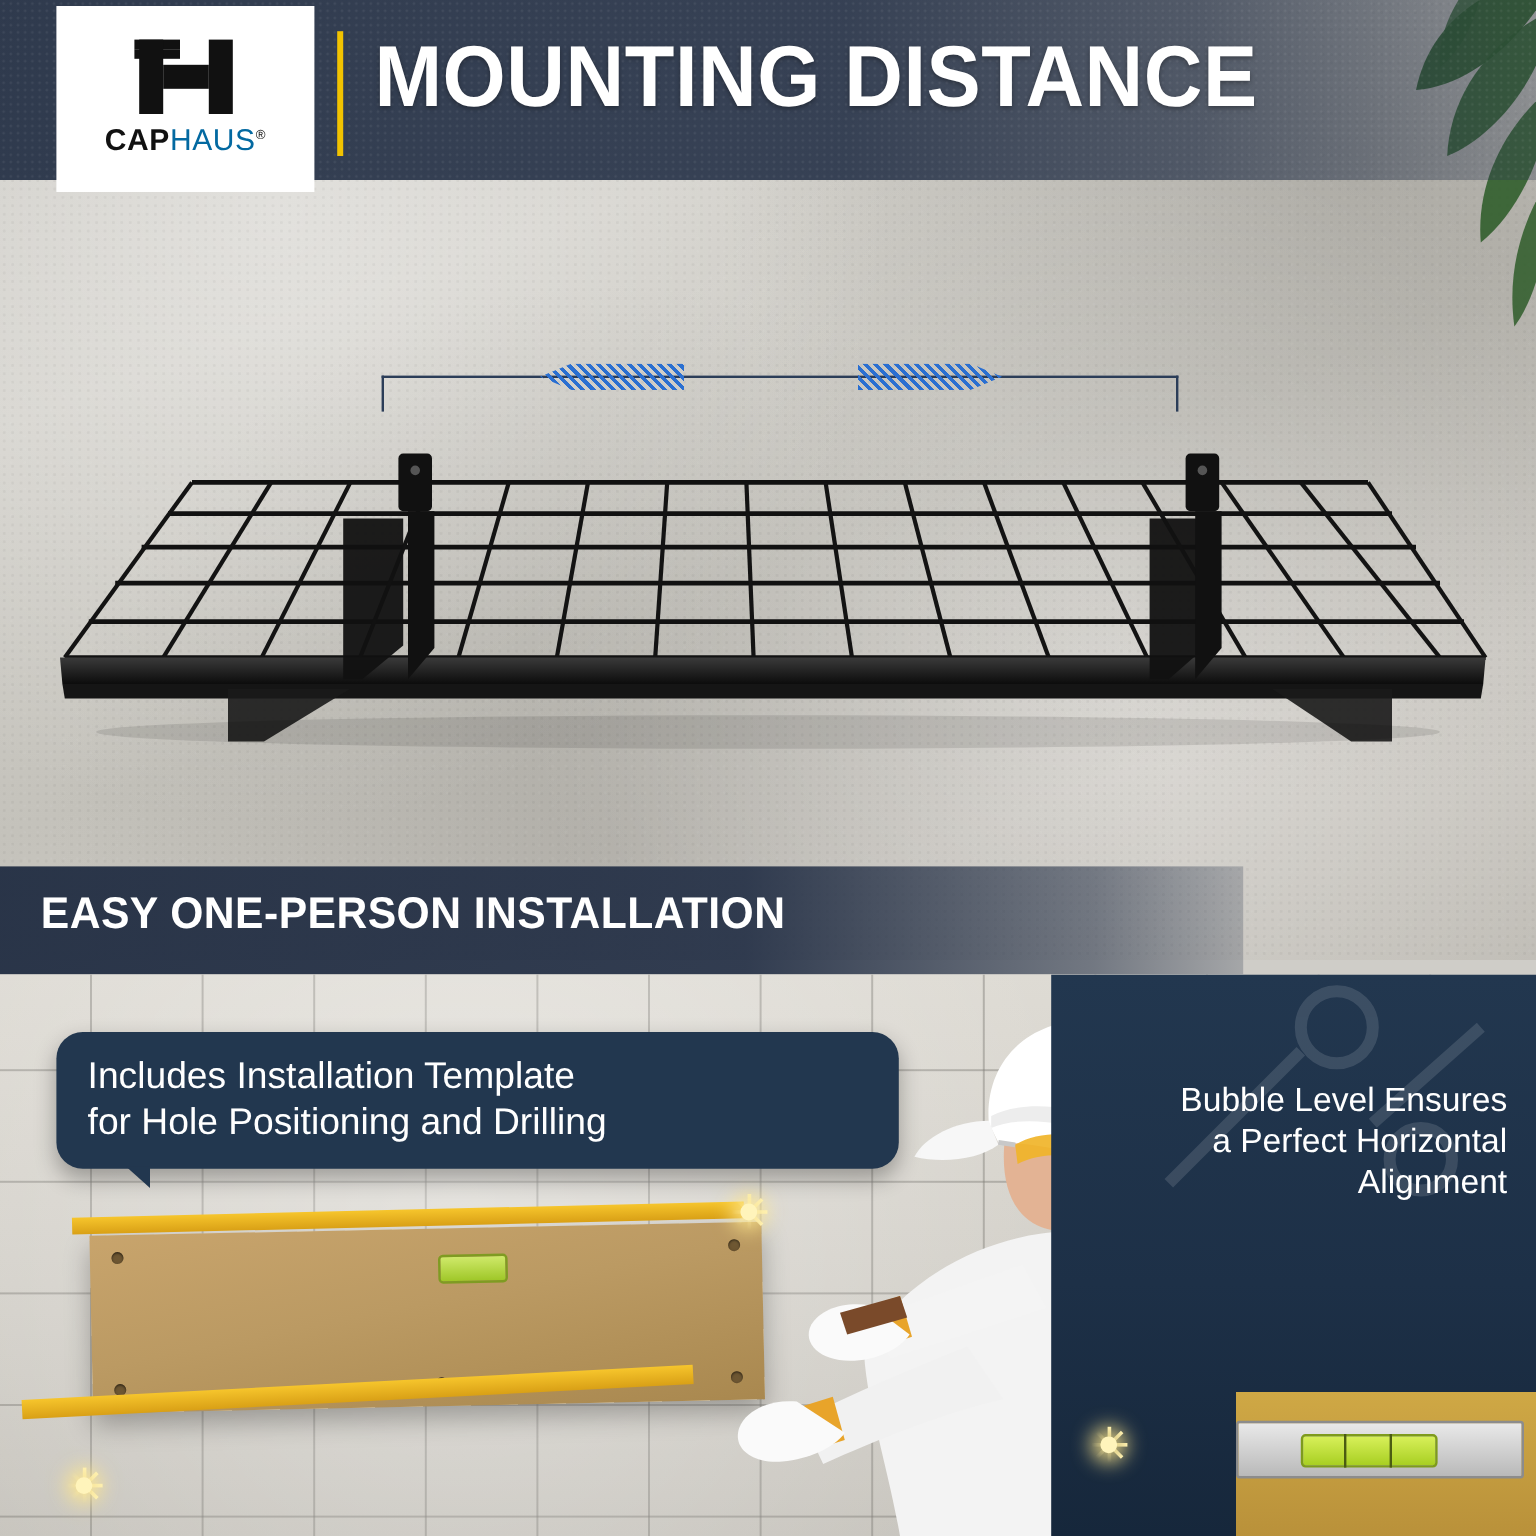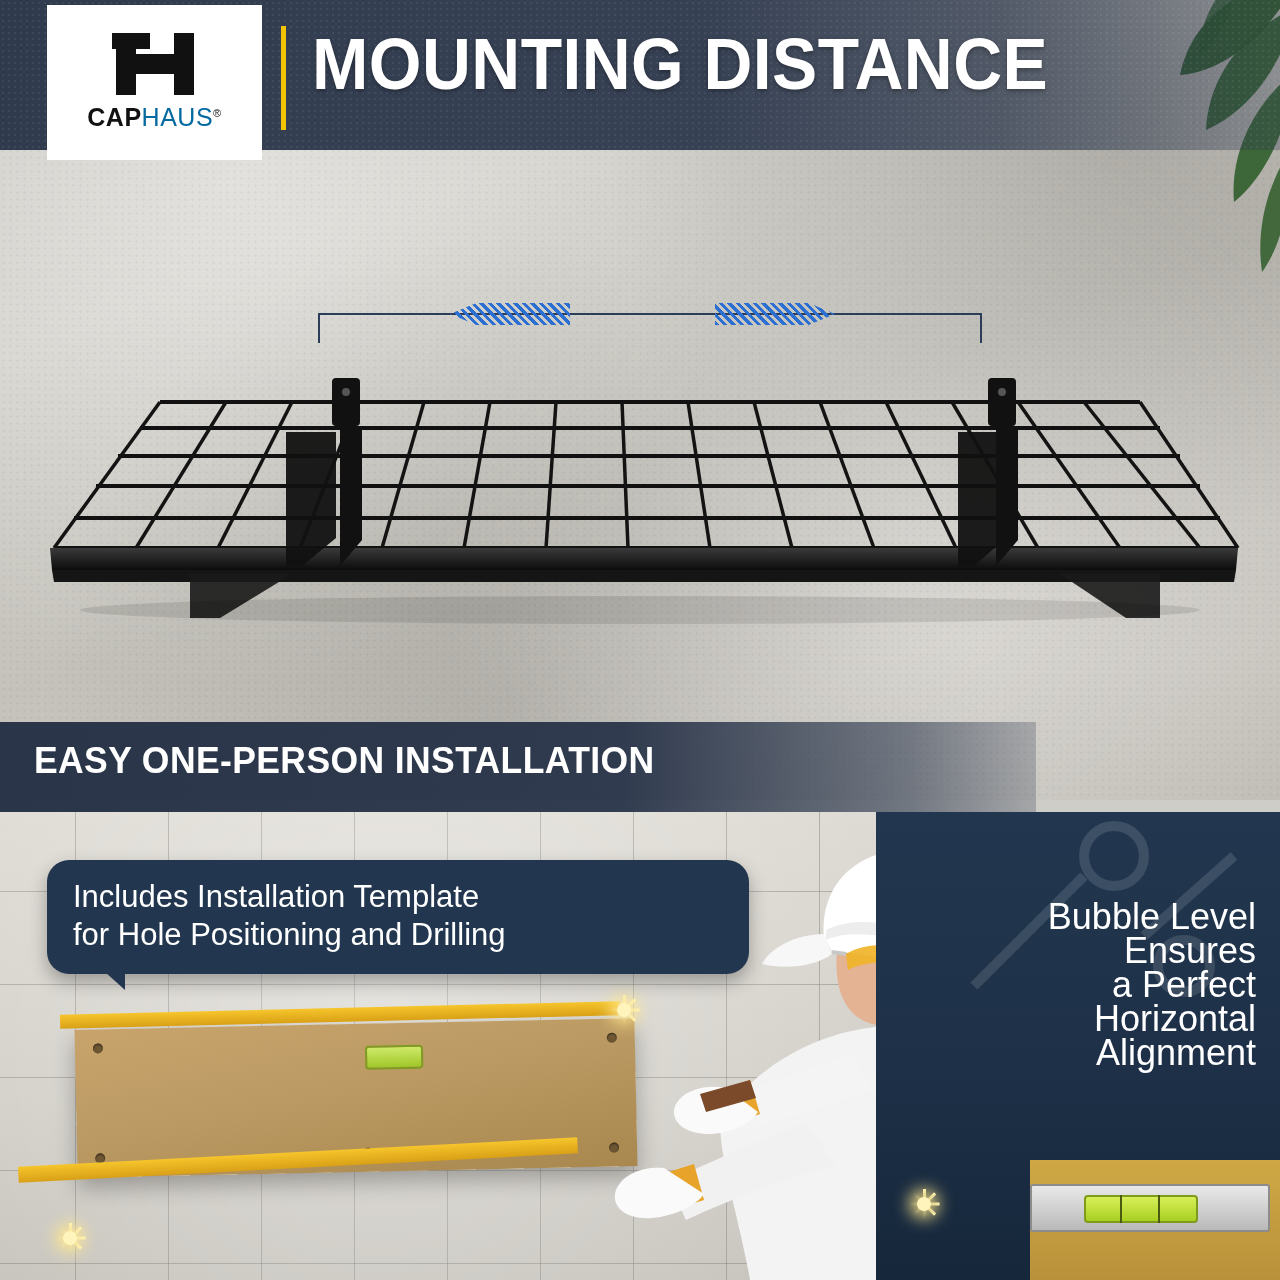--- a/index.html
+++ b/index.html
@@ -133,21 +133,21 @@
   .right-panel{
     position:absolute;right:0;top:0;width:404px;height:468px;
     background:linear-gradient(180deg,#22374f 0%,#1d3047 55%,#16273b 100%);
   }
   .right-panel .ghost{
     position:absolute;right:16px;top:4px;width:330px;height:200px;
     opacity:.12;
   }
   .right-text{
     position:absolute;right:24px;top:88px;width:300px;text-align:right;
-    color:#fff;font-size:36px;line-height:34px;font-weight:400;
+    color:#fff;font-size:28px;line-height:34px;font-weight:400;
     font-family:"Liberation Sans Narrow","Liberation Sans",sans-serif;
   }
   
   .level-board{
     position:absolute;right:0;bottom:0;width:250px;height:120px;
     background:linear-gradient(180deg,#cfa845,#b9913a);
   }
   .level-tool{
     position:absolute;right:10px;bottom:48px;width:236px;height:44px;
     background:linear-gradient(180deg,#e9e9e9,#b9b9b9);

